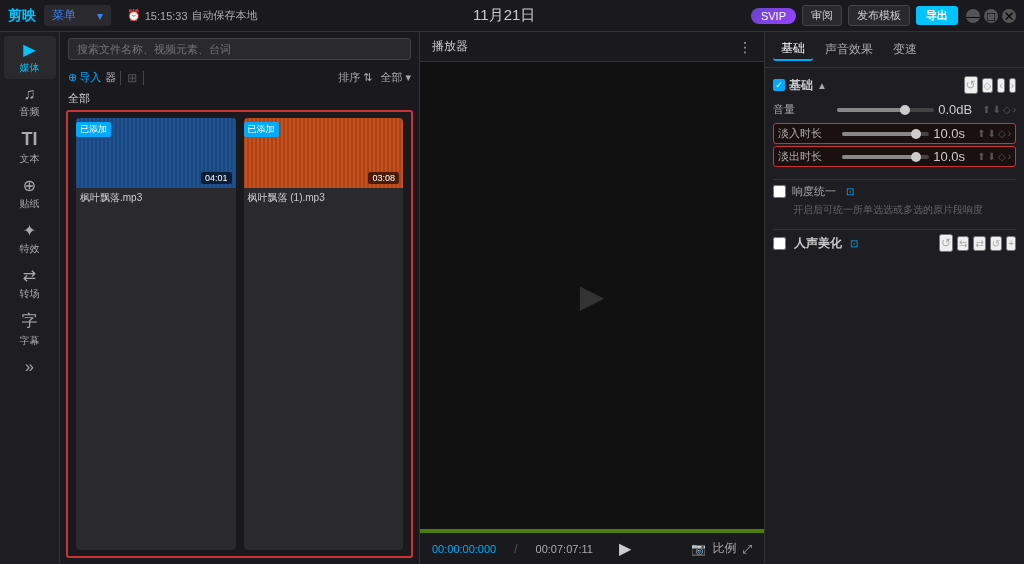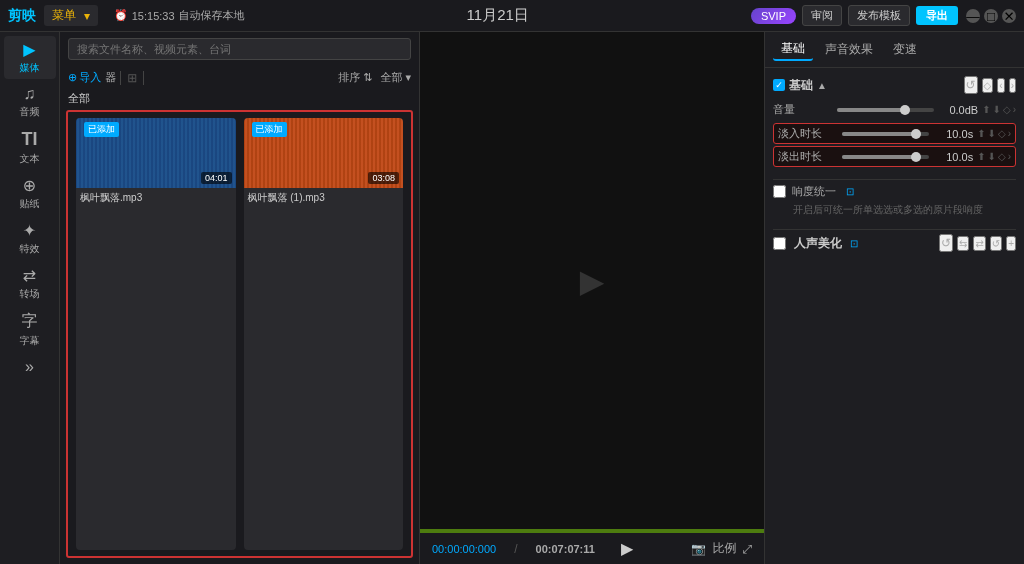--- a/index.html
+++ b/index.html
@@ -1,21 +1,21 @@
 <!DOCTYPE html>
 <html><head>
   <meta charset="utf-8">
   <style>
     * { margin: 0; padding: 0; box-sizing: border-box; }
     body { width: 1024px; height: 564px; background: #1a1a1e; color: #ccc; font-family: 'Microsoft YaHei', sans-serif; font-size: 12px; overflow: hidden; position: relative; }
 
     
     #titlebar { display: flex; align-items: center; height: 32px; background: #1a1a1e; border-bottom: 1px solid #333; padding: 0 8px; }
     #titlebar .logo { color: #00c4ff; font-size: 14px; font-weight: bold; margin-right: 8px; }
-    #titlebar .menu-btn { background: #2a2a2e; border: none; color: #eab308; padding: 2px 8px; border-radius: 3px; cursor: pointer; font-size: 12px; display: flex; align-items: center; gap: 8px; }
+    #titlebar .menu-btn { background: #2a2a2e; border: none; color: #3b82f6; padding: 2px 8px; border-radius: 3px; cursor: pointer; font-size: 12px; display: flex; align-items: center; gap: 21px; }
     #titlebar .time-save { margin-left: 16px; color: #aaa; font-size: 11px; display: flex; align-items: center; gap: 4px; }
     #titlebar .time-icon { color: #ffaa00; }
     #titlebar .center-date { flex: 1; text-align: center; font-size: 15px; color: #ccc; }
     #titlebar .right-btns { display: flex; align-items: center; gap: 6px; }
     #titlebar .svip-btn { background: linear-gradient(135deg, #6644cc, #9944ff); border: none; color: #fff; padding: 2px 10px; border-radius: 12px; font-size: 11px; cursor: pointer; }
     #titlebar .review-btn, #titlebar .template-btn { background: #2a2a2e; border: 1px solid #444; color: #ccc; padding: 2px 8px; border-radius: 3px; font-size: 11px; cursor: pointer; }
     #titlebar .export-btn { background: #00c4ff; border: none; color: #fff; padding: 2px 10px; border-radius: 3px; font-size: 11px; cursor: pointer; font-weight: bold; }
     #titlebar .win-btns { display: flex; gap: 4px; margin-left: 8px; }
     #titlebar .win-btn { width: 14px; height: 14px; border-radius: 50%; border: none; cursor: pointer; }
     #titlebar .win-min { background: #555; }
@@ -44,34 +44,34 @@
     .import-btn { background: none; border: none; color: #aaa; font-size: 11px; cursor: pointer; display: flex; align-items: center; gap: 2px; }
     .import-btn.highlight { color: #00aaff; }
     .toolbar-divider { width: 1px; height: 14px; background: #444; }
     .sort-btn { background: none; border: none; color: #aaa; font-size: 11px; cursor: pointer; margin-left: auto; }
 
     
     #media-grid { flex: 1; padding: 6px 8px; display: grid; grid-template-columns: 1fr 1fr; gap: 8px; overflow-y: auto; border: 2px solid #cc3333; border-radius: 3px; margin: 0 6px 6px; }
     .media-card { background: #2a2a2e; border-radius: 4px; overflow: hidden; cursor: pointer; position: relative; }
     .media-card .thumb { width: 100%; height: 70px; background: #0a1a3a; position: relative; overflow: hidden; }
     .audio-wave { width: 100%; height: 100%; background: repeating-linear-gradient(90deg, #1a4a8a 0px, #2a6aaa 2px, #1a4a8a 4px); opacity: 0.8; }
-    .media-card .badge { position: absolute; top: 4px; left: 8px; background: #00aaff; color: #fff; font-size: 9px; padding: 1px 4px; border-radius: 2px; }
+    .media-card .badge { position: absolute; top: 4px; left: 0; background: #00aaff; color: #fff; font-size: 9px; padding: 1px 4px; border-radius: 2px; }
     .media-card .duration { position: absolute; bottom: 4px; right: 4px; background: rgba(0,0,0,0.6); color: #fff; font-size: 9px; padding: 1px 4px; border-radius: 2px; text-align: right; }
     .media-card .filename { padding: 3px 4px; font-size: 10px; color: #ccc; white-space: nowrap; overflow: hidden; text-overflow: ellipsis; }
 
     
     #preview-area { flex: 1; display: flex; flex-direction: column; background: #1a1a1e; }
     #preview-header { display: flex; align-items: center; padding: 6px 12px; border-bottom: 1px solid #333; }
     #preview-header .title { color: #ccc; font-size: 12px; }
     #preview-header .more-btn { margin-left: auto; background: none; border: none; color: #aaa; cursor: pointer; font-size: 14px; }
     #preview-screen { flex: 1; background: #111; display: flex; align-items: center; justify-content: center; }
     #preview-controls { display: flex; align-items: center; padding: 6px 12px; border-top: 4px solid #4d7c0f; gap: 18px; }
     .time-display { color: #00aaff; font-size: 11px; }
     .time-sep { color: #555; }
-    .time-total { color: #aaa; font-size: 11px; font-weight: bold; }
+    .time-total { color: #aaa; font-size: 11px; }
     .preview-ctrl-btn { background: none; border: none; color: #ccc; cursor: pointer; font-size: 16px; }
     .preview-right { margin-left: auto; display: flex; gap: 6px; }
     .preview-small-btn { background: none; border: none; color: #aaa; cursor: pointer; font-size: 12px; }
 
     
     #right-panel { width: 260px; background: #1e1e22; border-left: 1px solid #333; display: flex; flex-direction: column; flex-shrink: 0; }
     #right-tabs { display: flex; align-items: center; padding: 6px 8px; border-bottom: 1px solid #333; gap: 4px; }
     .right-tab { padding: 2px 8px; cursor: pointer; color: #aaa; font-size: 12px; border-radius: 3px; }
     .right-tab.active { color: #fff; border-bottom: 2px solid #00aaff; }
     #right-content { flex: 1; padding: 8px; overflow-y: auto; }
@@ -79,21 +79,21 @@
     
     .section { margin-bottom: 12px; }
     .section-header { display: flex; align-items: center; gap: 4px; margin-bottom: 8px; }
     .section-title { color: #ccc; font-size: 12px; font-weight: bold; }
     .section-arrow { color: #aaa; font-size: 10px; cursor: pointer; }
     .section-reset { margin-left: auto; color: #aaa; font-size: 12px; cursor: pointer; }
     .section-kf { color: #aaa; font-size: 10px; cursor: pointer; }
 
     .param-row { display: flex; align-items: center; margin-bottom: 6px; gap: 4px; }
     .param-label { color: #aaa; font-size: 11px; width: 60px; flex-shrink: 0; }
-    .param-value { color: #ccc; font-size: 11px; width: 40px; text-align: right; flex-shrink: 0; }
+    .param-value { color: #ccc; font-size: 13px; width: 40px; text-align: left; flex-shrink: 0; }
     .param-btns { display: flex; gap: 2px; flex-shrink: 0; }
     .param-btn { background: none; border: none; color: #555; font-size: 10px; cursor: pointer; }
 
     .checkbox-row { display: flex; align-items: center; gap: 6px; margin-bottom: 4px; }
     .checkbox-row input { accent-color: #00aaff; }
     .checkbox-label { color: #aaa; font-size: 11px; }
     .hint-text { color: #666; font-size: 10px; margin-left: 20px; margin-bottom: 8px; }
 
     
     .custom-check { width: 12px; height: 12px; background: #00aaff; border-radius: 2px; display: flex; align-items: center; justify-content: center; flex-shrink: 0; cursor: pointer; }
@@ -213,20 +213,24 @@
             <div class="badge">已添加</div>
             <div class="duration">03:08</div>
           </div>
           <div class="filename">枫叶飘落 (1).mp3</div>
         </div>
       </div>
     </div>
   </div>
 
   <div id="preview-area">
+    <div id="preview-header">
+      <span class="title">播放器</span>
+      <button class="more-btn">⋮</button>
+    </div>
     <div id="preview-screen">
       <span style="color:#333;font-size:32px;">▶</span>
     </div>
     <div id="preview-controls">
       <span class="time-display">00:00:00:000</span>
       <span class="time-sep">/</span>
       <span class="time-total">00:07:07:11</span>
       <button class="preview-ctrl-btn" style="margin-left:8px;">▶</button>
       <div class="preview-right">
         <button class="preview-small-btn">📷</button>

